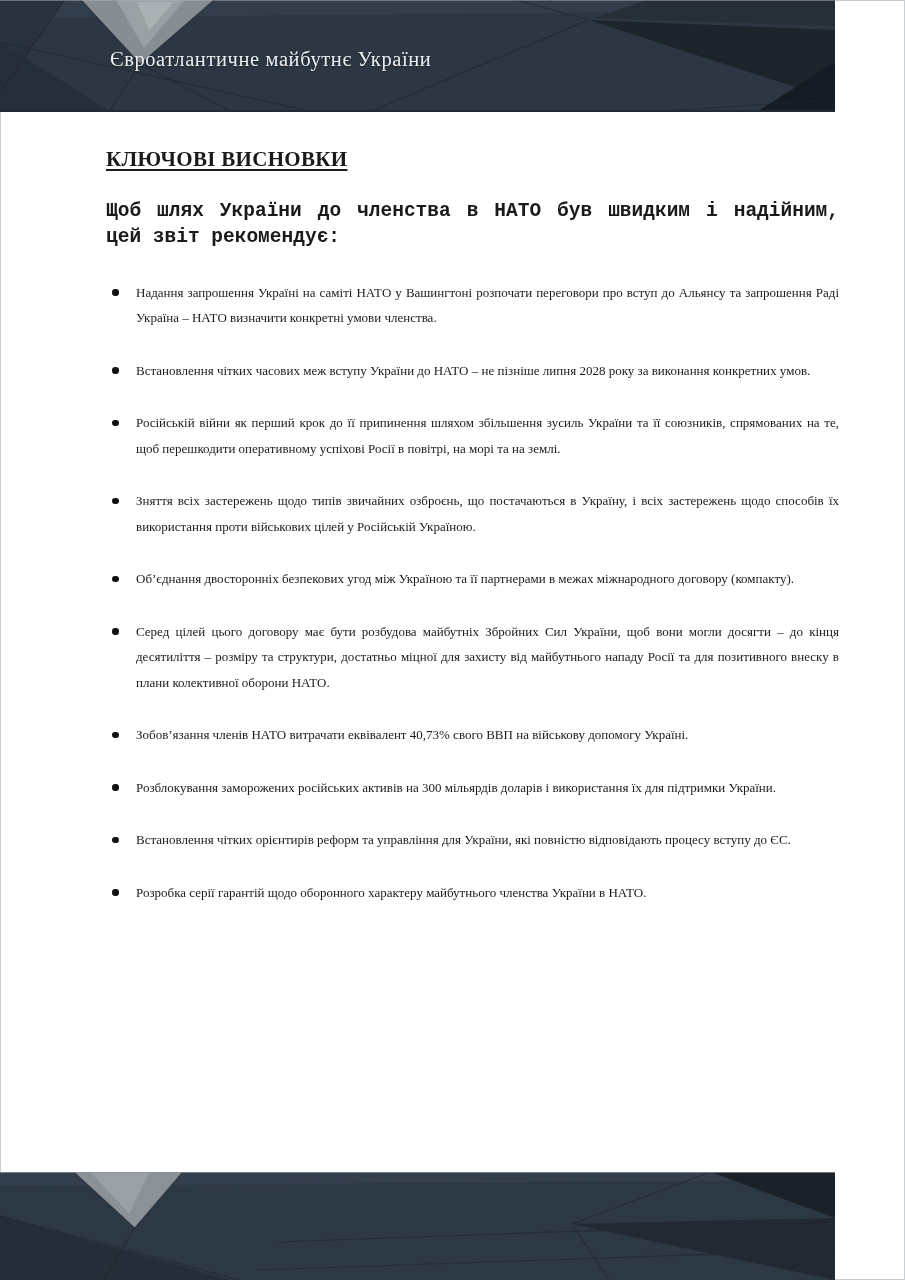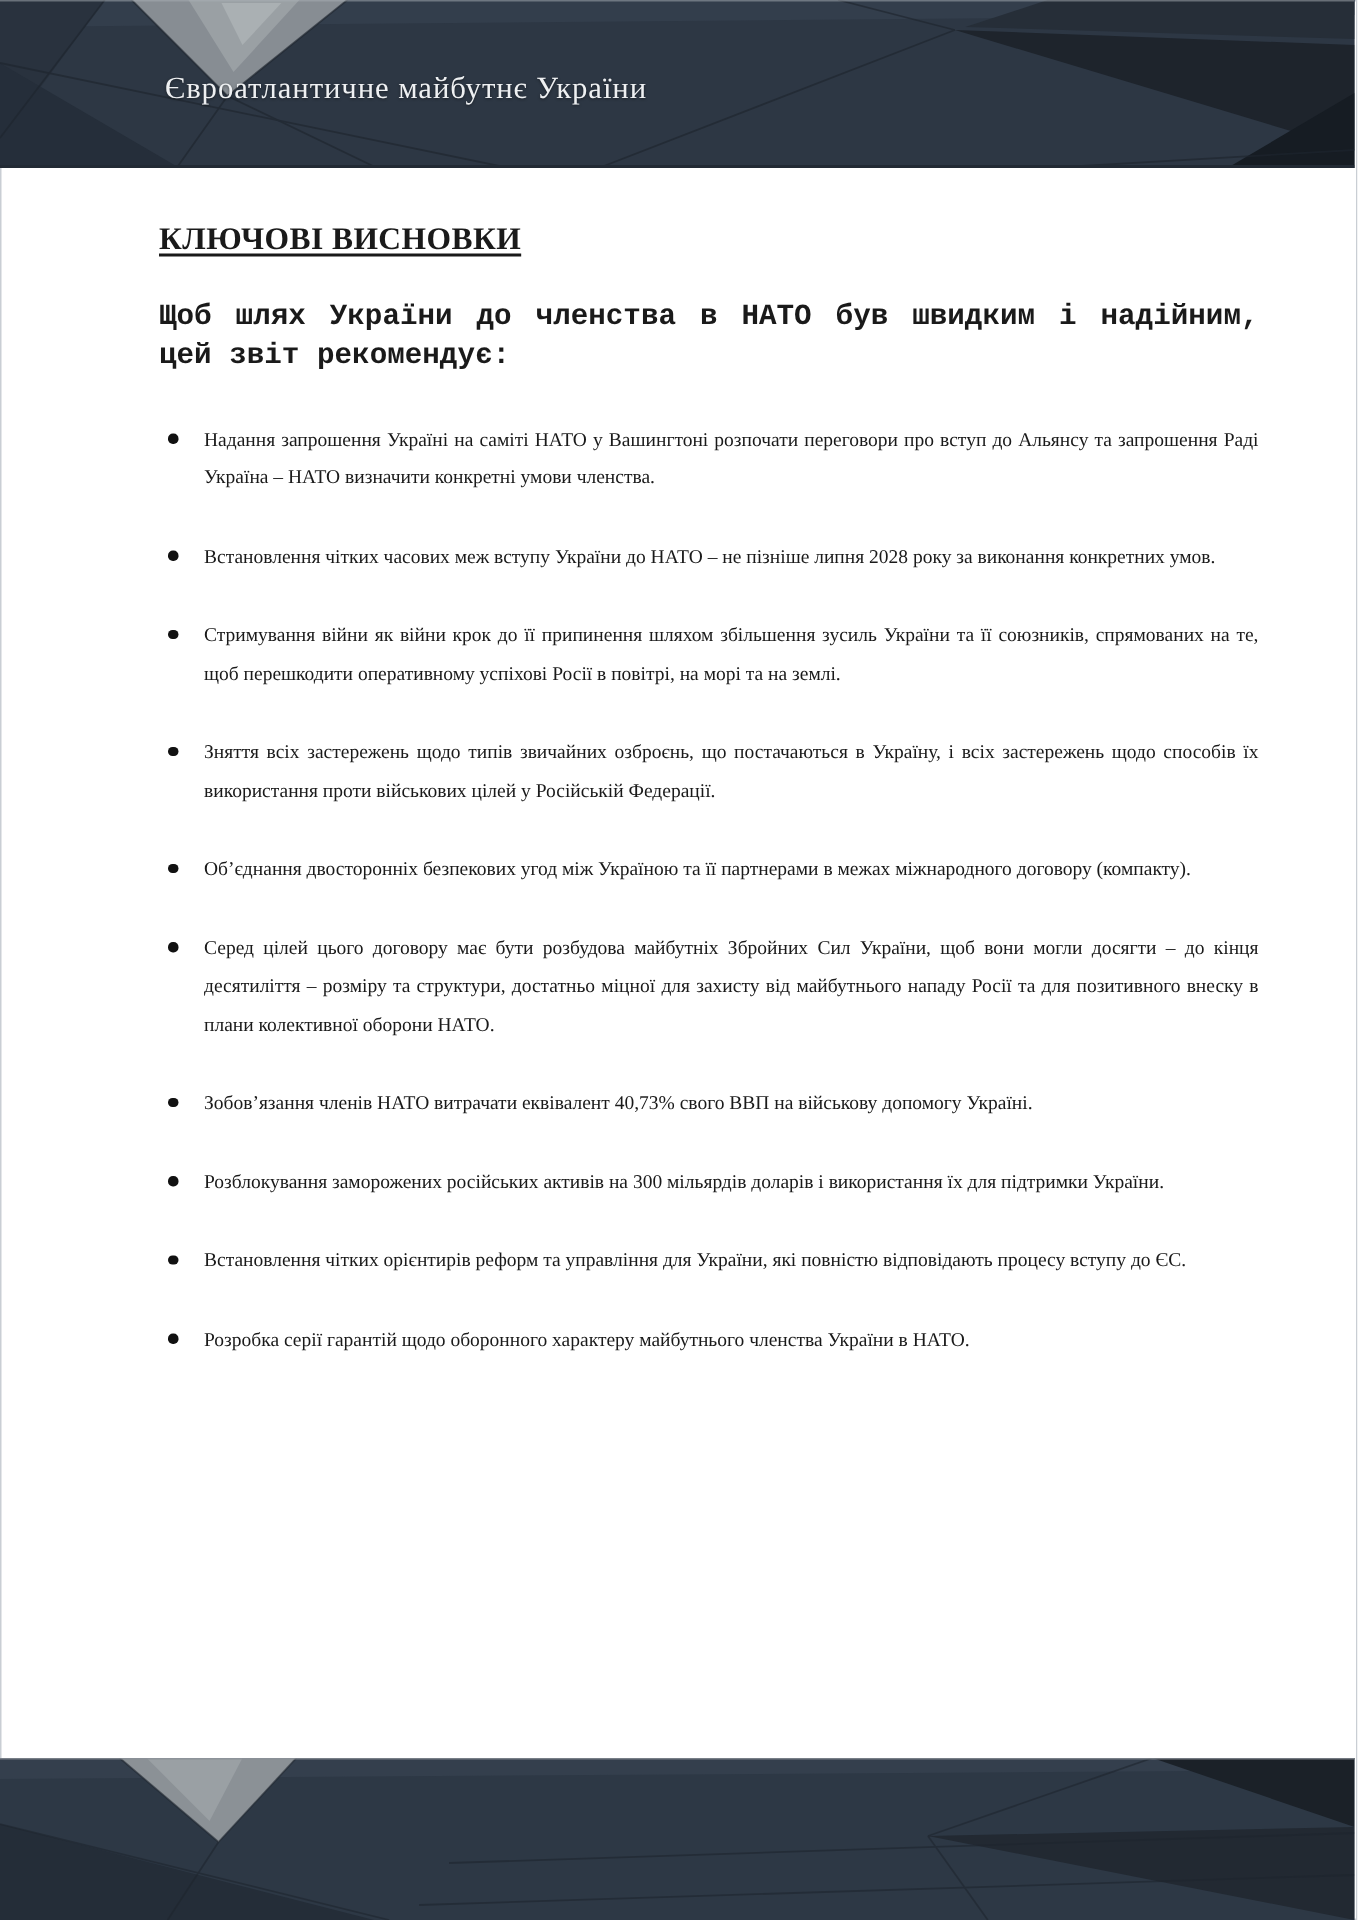--- a/index.html
+++ b/index.html
@@ -6,21 +6,21 @@
   html, body { background: #ffffff; }
   body {
     width: 905px; height: 1280px;
     font-family: "Liberation Serif", "DejaVu Serif", serif;
     color: #1a1a1a;
     overflow: hidden;
   }
   .page { width: 905px; height: 1280px; position: relative; background: #ffffff; outline: 1px solid #c9ced4; outline-offset: -1px; }
 
   
-  .band { position: relative; width: 903px; overflow: hidden; background: #2d3744; }
+  .band { position: relative; width: 835px; overflow: hidden; background: #2d3744; }
   .band-top { height: 112px; }
   .band-bottom { height: 108px; position: absolute; bottom: 0; left: 0; }
   .band svg { position: absolute; inset: 0; width: 100%; height: 100%; display: block; }
   .band-title {
     position: absolute; left: 110px; top: 48px;
     font-size: 20.5px; letter-spacing: 0.6px;
     color: #eef0f2; white-space: nowrap;
     text-shadow: 0 1px 2px rgba(0,0,0,0.45);
   }
 
@@ -104,26 +104,26 @@
           <span class="bullet-text">Надання запрошення Україні на саміті НАТО у Вашингтоні розпочати переговори про вступ до Альянсу та запрошення Раді Україна – НАТО визначити конкретні умови членства.</span>
         </li>
 
         <li class="bullet-item">
           <span class="dot"></span>
           <span class="bullet-text">Встановлення чітких часових меж вступу України до НАТО – не пізніше липня 2028 року за виконання конкретних умов.</span>
         </li>
 
         <li class="bullet-item">
           <span class="dot"></span>
-          <span class="bullet-text">Стримування війни як війни крок до її припинення шляхом збільшення зусиль України та її союзників, спрямованих на те, щоб перешкодити оперативному успіхові Росії в повітрі, на морі та на землі.</span>
+          <span class="bullet-text">Російській війни як перший крок до її припинення шляхом збільшення зусиль України та її союзників, спрямованих на те, щоб перешкодити оперативному успіхові Росії в повітрі, на морі та на землі.</span>
         </li>
 
         <li class="bullet-item">
           <span class="dot"></span>
-          <span class="bullet-text">Зняття всіх застережень щодо типів звичайних озброєнь, що постачаються в Україну, і всіх застережень щодо способів їх використання проти військових цілей у Російській Федерації.</span>
+          <span class="bullet-text">Зняття всіх застережень щодо типів звичайних озброєнь, що постачаються в Україну, і всіх застережень щодо способів їх використання проти військових цілей у Російській Україною.</span>
         </li>
 
         <li class="bullet-item">
           <span class="dot"></span>
           <span class="bullet-text">Об’єднання двосторонніх безпекових угод між Україною та її партнерами в межах міжнародного договору (компакту).</span>
         </li>
 
         <li class="bullet-item">
           <span class="dot"></span>
           <span class="bullet-text">Серед цілей цього договору має бути розбудова майбутніх Збройних Сил України, щоб вони могли досягти – до кінця десятиліття – розміру та структури, достатньо міцної для захисту від майбутнього нападу Росії та для позитивного внеску в плани колективної оборони НАТО.</span>

